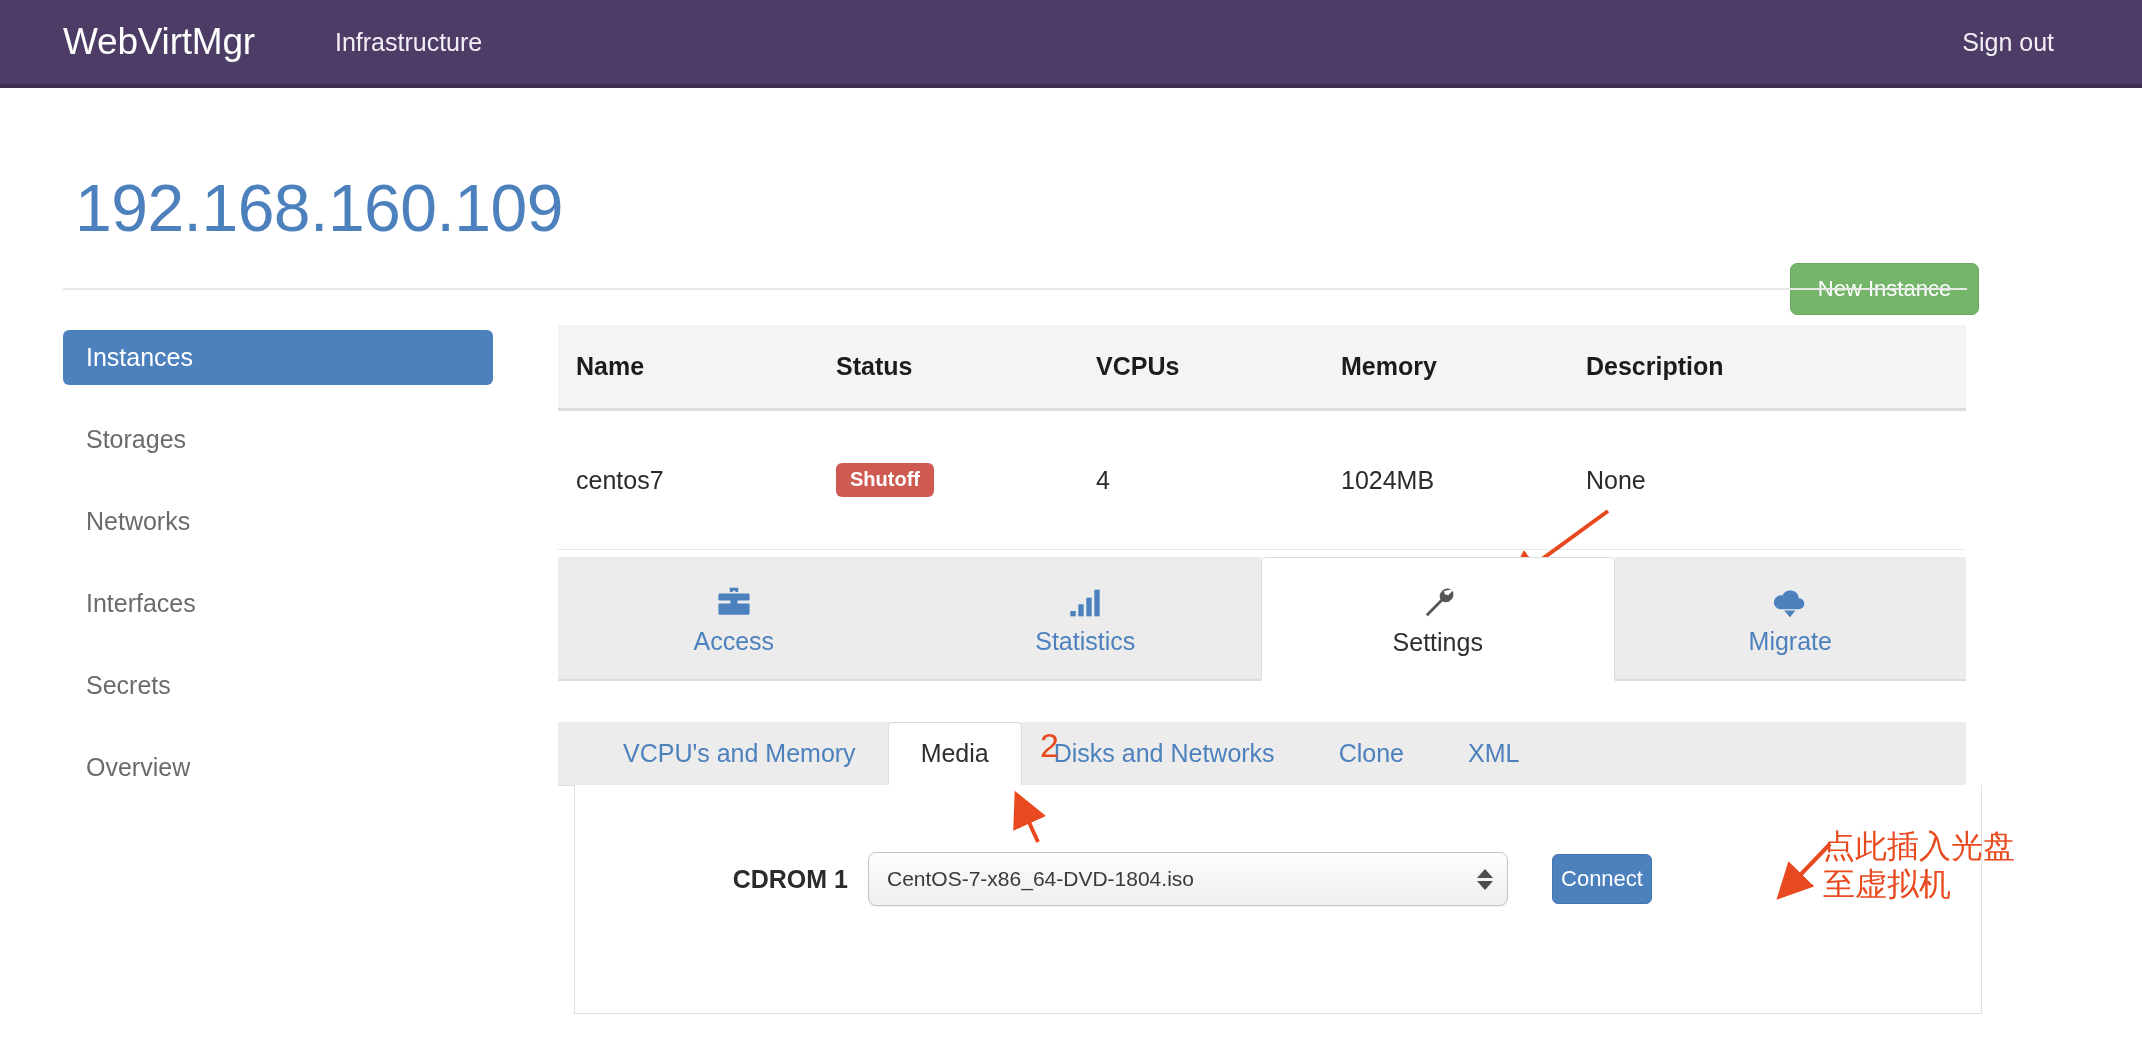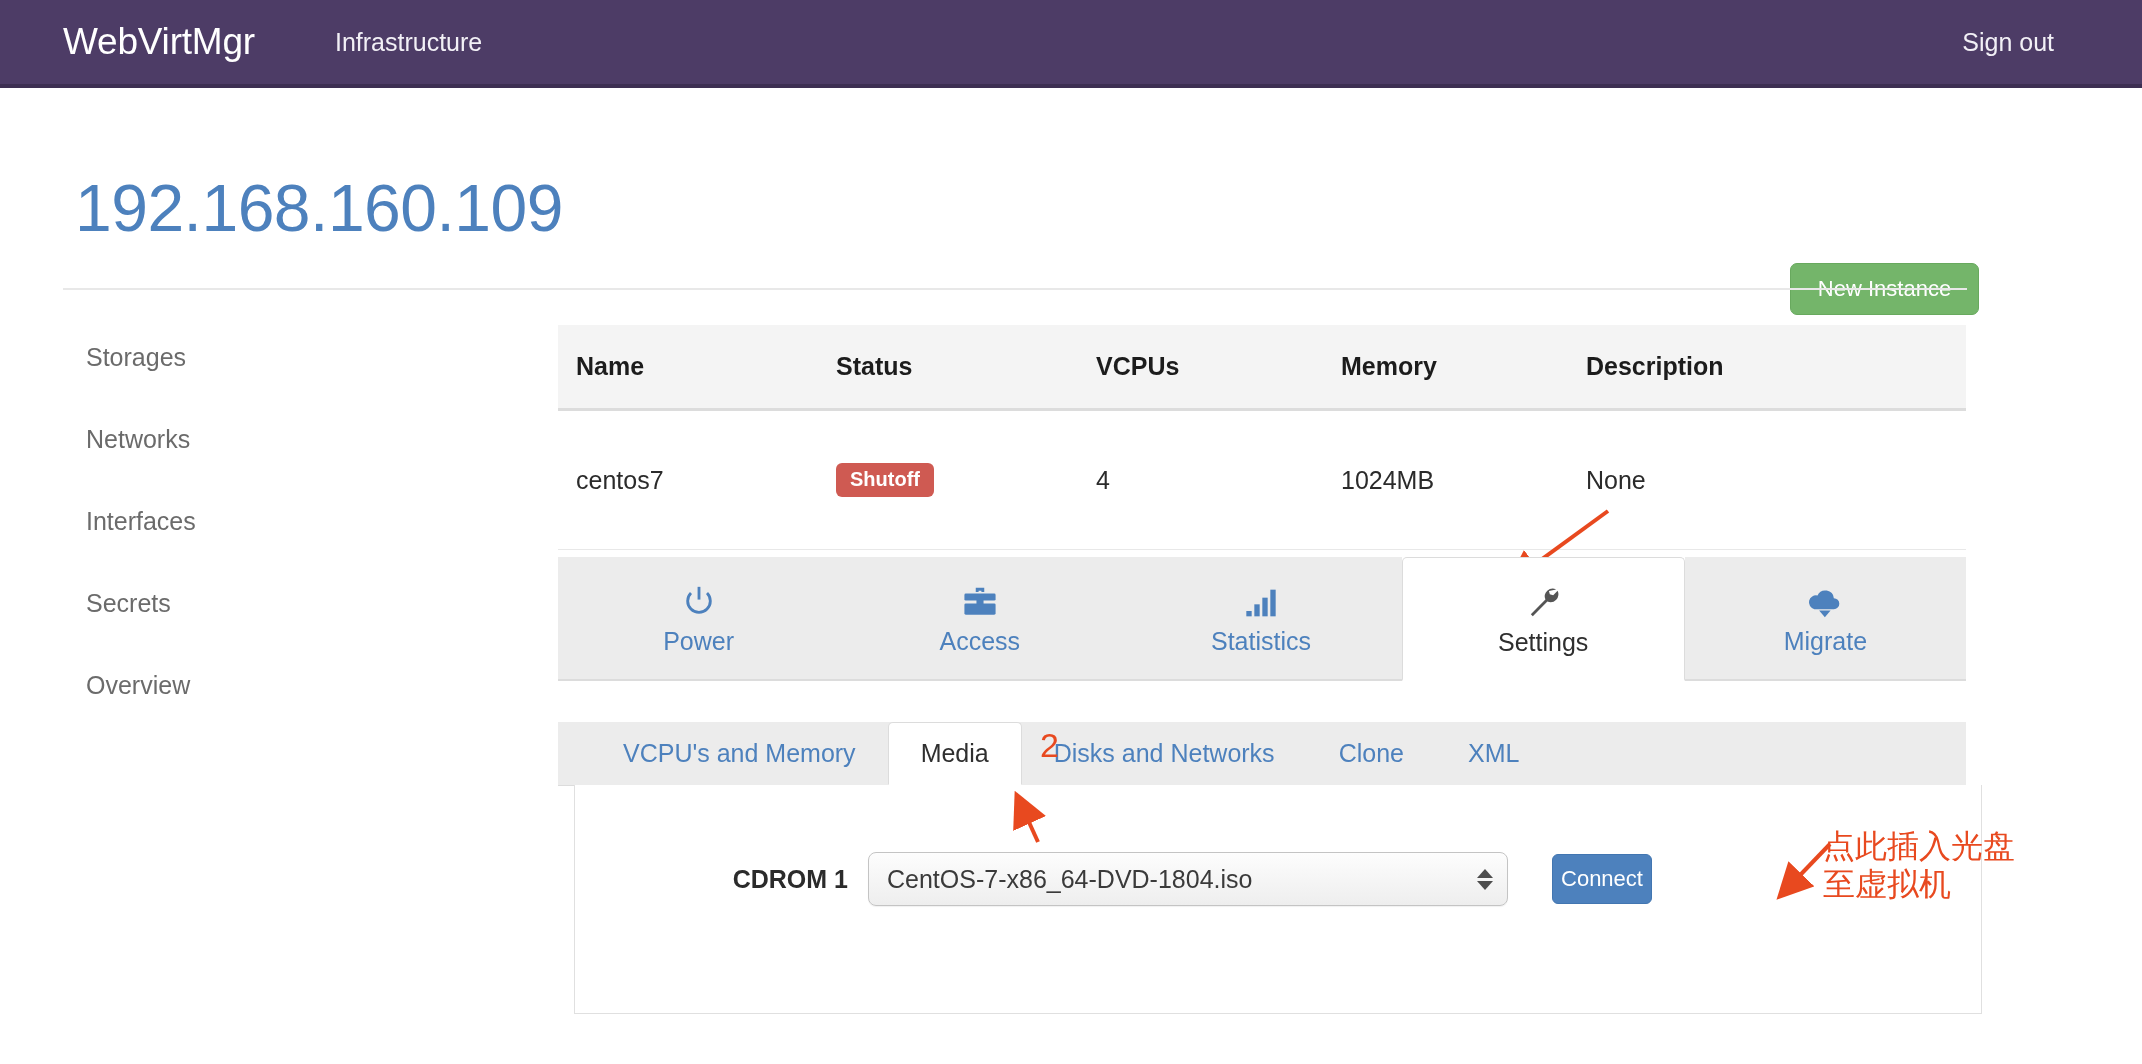--- a/index.html
+++ b/index.html
@@ -221,21 +221,21 @@
   }
   .select-box {
     position: relative;
     width: 640px; height: 54px;
     background: linear-gradient(#fdfdfd, #eeeeee);
     border: 1px solid #c4c4c4;
     border-radius: 8px;
     box-shadow: 0 1px 1px rgba(0,0,0,0.06);
     display: flex; align-items: center;
     padding: 0 18px;
-    font-size: 25px;
+    font-size: 21px;
     color: #3a3a3a;
     cursor: pointer;
     white-space: nowrap;
     overflow: hidden;
   }
   .spinner-arrows {
     position: absolute; right: 14px; top: 0;
     height: 100%;
     display: flex; flex-direction: column;
     align-items: center; justify-content: center;
@@ -279,20 +279,23 @@
   <div class="nav-right">Sign out</div>
 </div>
 
 <div class="page-header">
   <div class="page-title">192.168.160.109</div>
   <div class="btn-new-instance">New Instance</div>
 </div>
 <div class="hr-divider"></div>
 
 <div class="sidebar">
+  <div class="sidebar-item active">
+    <span>Instances</span>
+  </div>
   <div class="sidebar-item">
     <span>Storages</span>
   </div>
   <div class="sidebar-item">
     <span>Networks</span>
   </div>
   <div class="sidebar-item">
     <span>Interfaces</span>
   </div>
   <div class="sidebar-item">
@@ -330,29 +333,20 @@
         <td>4</td>
         <td>1024MB</td>
         <td>None</td>
       </tr>
     </tbody>
   </table>
 </div>
 
 <div class="tabbar">
 
-  <div class="tab">
-    <span class="tab-icon">
-      <svg width="34" height="34" viewBox="0 0 24 24">
-          <path d="M11 2h2v9h-2z"></path>
-          <path d="M18.36 5.64a9 9 0 1 1-12.73 0l1.42 1.42a7 7 0 1 0 9.9 0z"></path>
-        </svg>
-    </span>
-    <span class="tab-label">Power</span>
-  </div>
 
   <div class="tab">
     <span class="tab-icon">
       <svg width="34" height="32" viewBox="0 0 24 22">
           <path d="M9 1h6v3h-2V3h-2v1H9z"></path>
           <rect x="1" y="5" width="22" height="5" rx="1"></rect>
           <rect x="1" y="12" width="22" height="8" rx="1"></rect>
           <rect x="9.5" y="9" width="5" height="4" rx="0.6"></rect>
         </svg>
     </span>

